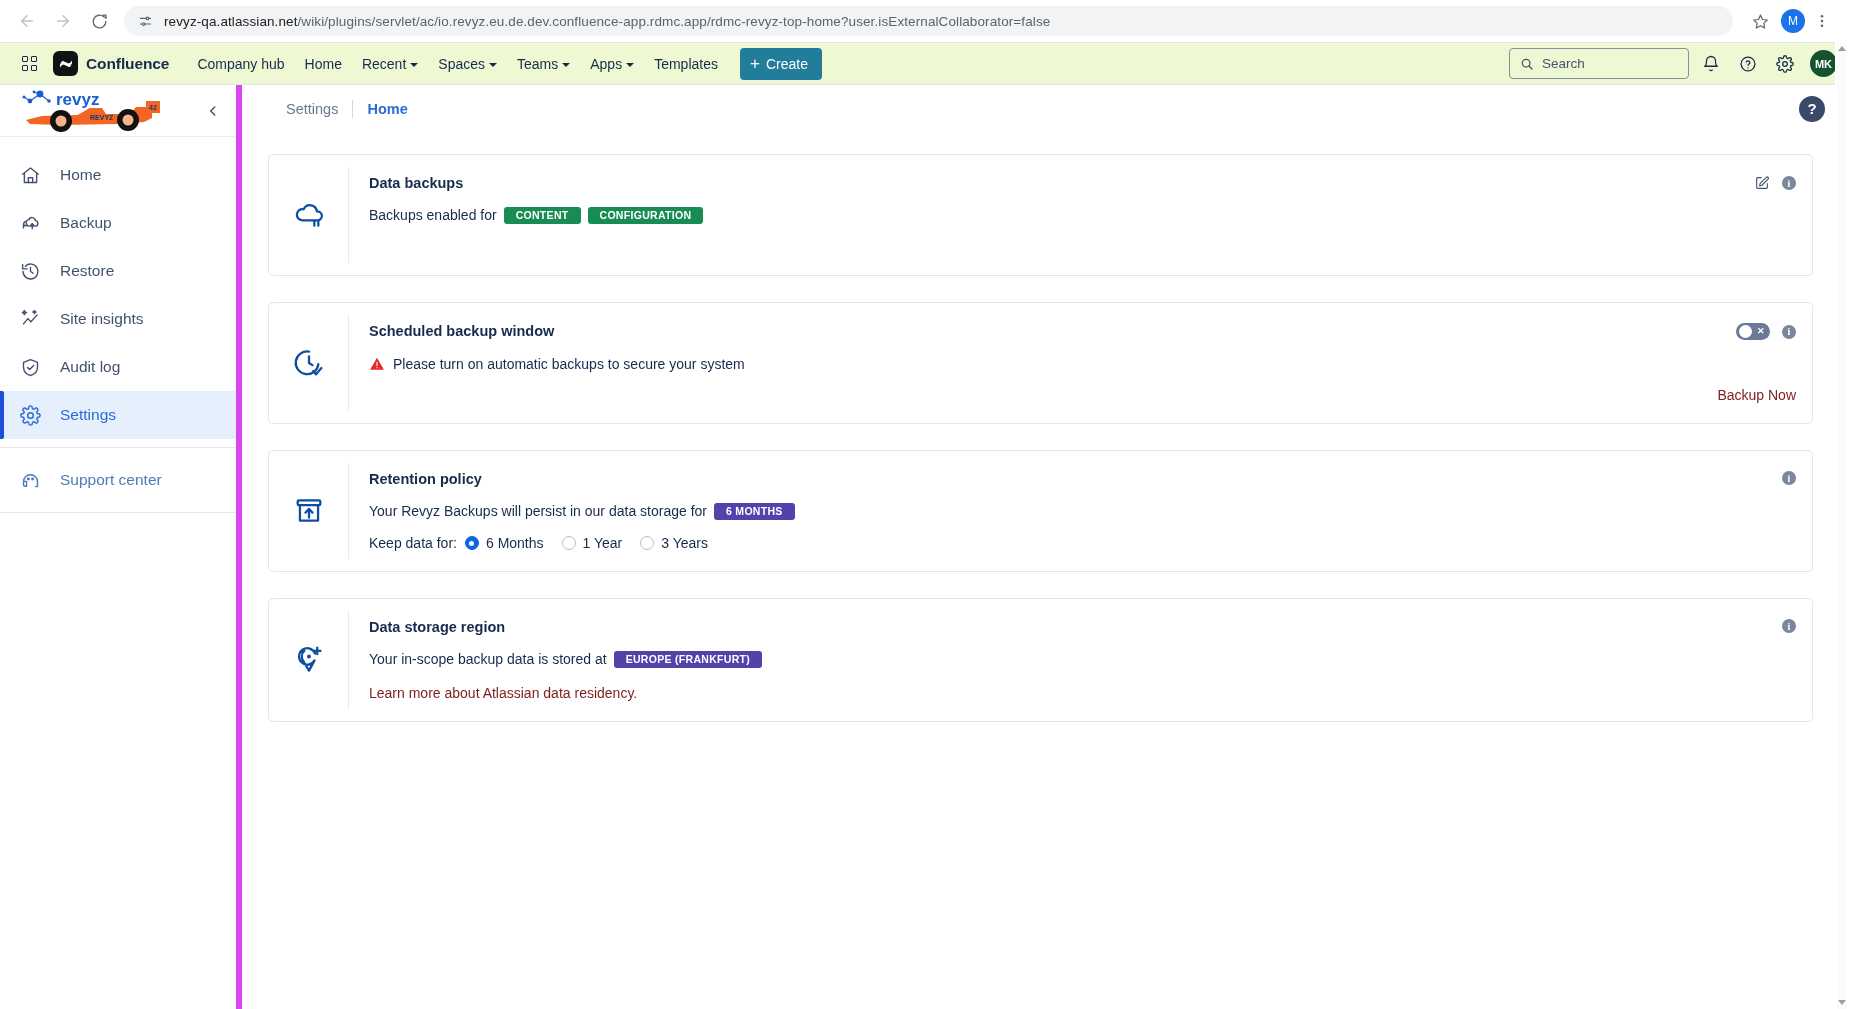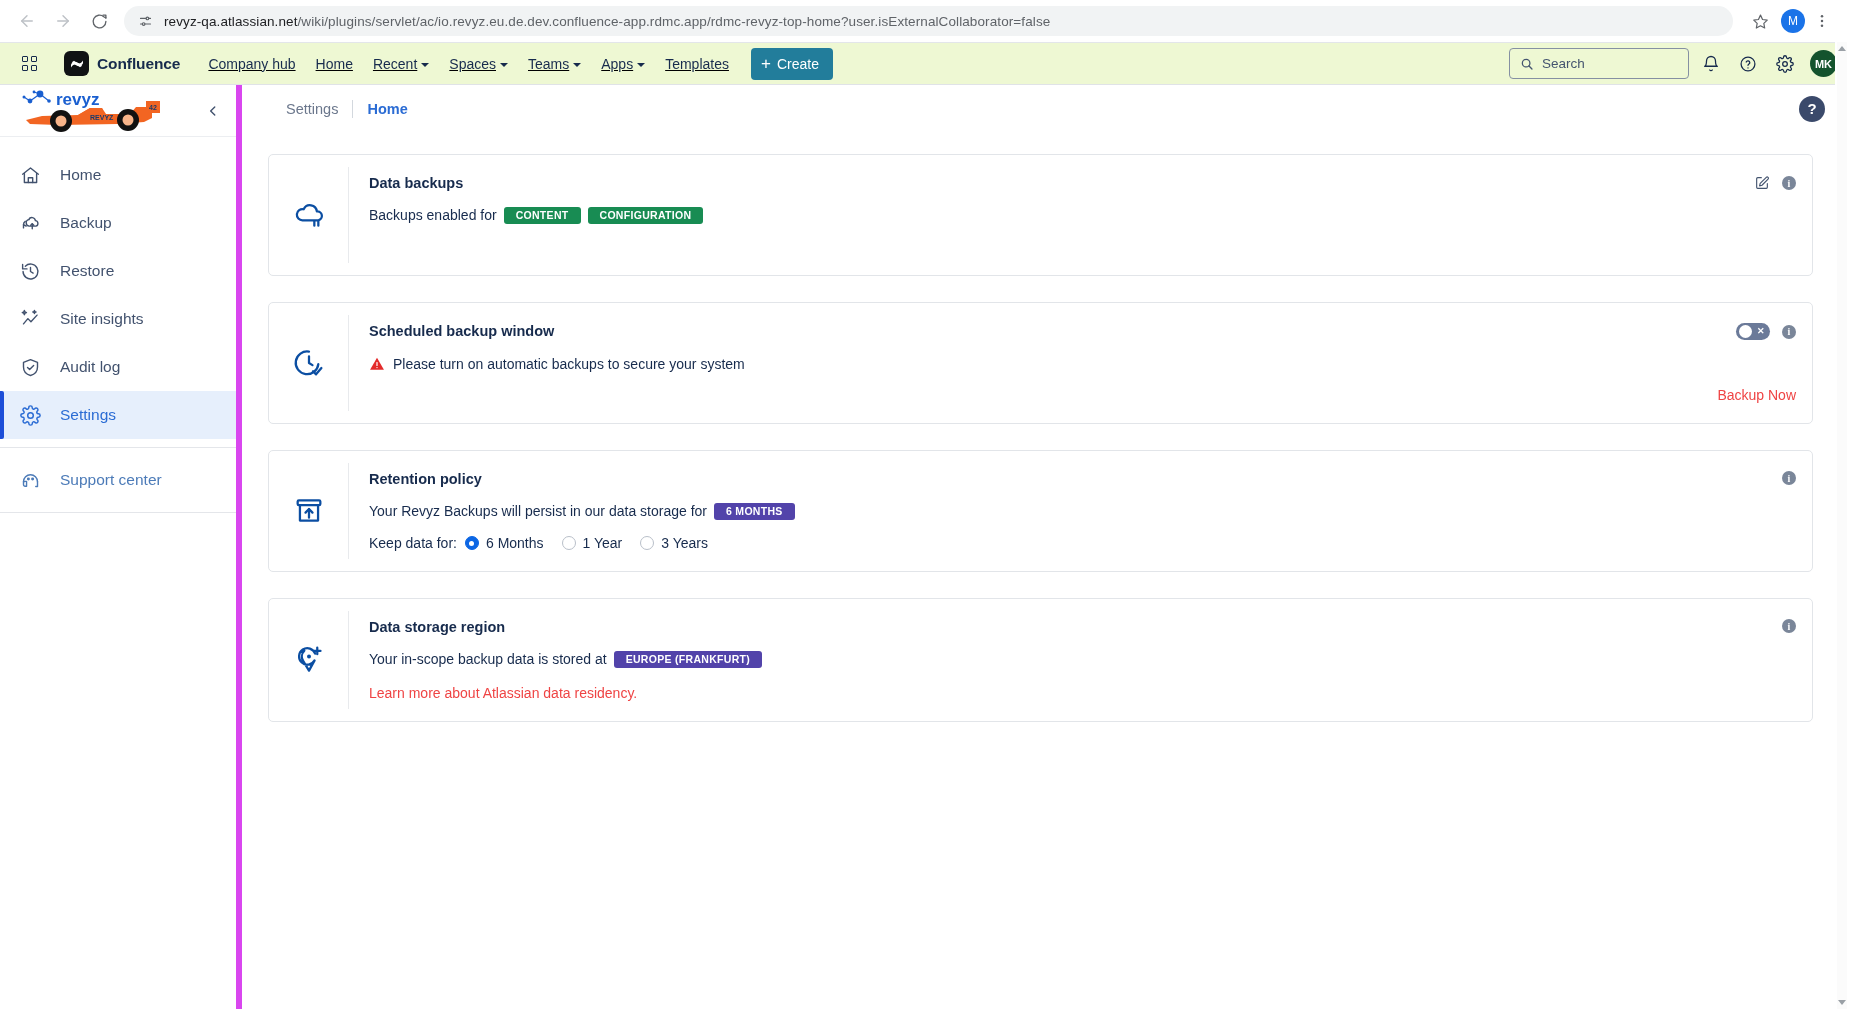--- a/index.html
+++ b/index.html
@@ -68,29 +68,29 @@
     align-items: center;
     padding: 0 12px 0 14px;
     gap: 0px;
     position: relative;
   }
   .app-switcher { width: 30px; height: 30px; display:flex; align-items:center; justify-content:center; color:#172b4d; }
   .app-switcher .grid { display:grid; grid-template-columns: repeat(2, 6px); grid-template-rows: repeat(2, 6px); gap:3px; }
   .app-switcher .grid i { display:block; width:6px; height:6px; border: 1.6px solid #172b4d; border-radius:1px; }
   .conf-logo {
     display: flex; align-items: center; gap: 8px;
-    margin-left: 20px; margin-right: 18px;
+    margin-left: 9px; margin-right: 18px;
   }
   .conf-mark {
     width: 25px; height: 25px; border-radius: 6px;
     background: #101214;
     display:flex; align-items:center; justify-content:center;
   }
   .conf-name { font-size: 15.5px; font-weight: 700; color: #172b4d; letter-spacing: -0.1px; }
-  .nav-items { display: flex; align-items: center; gap: 0; text-decoration: underline; }
+  .nav-items { display: flex; align-items: center; gap: 0; }
   .nav-item {
     font-size: 14px; color: #172b4d;
     padding: 7px 10px; border-radius: 4px;
     display: flex; align-items: center; gap: 4px;
     white-space: nowrap;
   }
   .caret { width: 0; height: 0; border-left: 4px solid transparent; border-right: 4px solid transparent; border-top: 4.5px solid #172b4d; margin-top: 2px; }
   .create-btn {
     margin-left: 12px;
     background: #227d9b;
@@ -237,21 +237,21 @@
     height: 17px; padding: 0 12px;
     border-radius: 3px;
     font-size: 10.5px; font-weight: 700; letter-spacing: .3px;
     color: #ffffff; text-transform: uppercase;
   }
   .loz-green { background: #188c53; }
   .loz-purple { background: #5243aa; }
   .warn-line { display: flex; align-items: center; gap: 8px; margin-top: 16px; font-size: 14px; color: #172b4d; }
   .warn-tri { flex: 0 0 auto; }
   .link-right { margin-top: 14px; text-align: right; }
-  .link { color: #ef4444; font-size: 14px; }
+  .link { color: #7f1d1d; font-size: 14px; }
   .radio-row { margin-top: 14px; display: flex; align-items: center; gap: 8px; font-size: 14px; color: #172b4d; }
   .radio-opt { display: flex; align-items: center; gap: 7px; margin-right: 10px; }
   .radio {
     width: 14px; height: 14px; border-radius: 50%;
     border: 1.6px solid #b9bfc9; background: #fff;
     display: flex; align-items: center; justify-content: center;
     flex: 0 0 14px;
   }
   .radio.checked { border-color: #0c66e4; background: #0c66e4; }
   .radio.checked i { width: 5px; height: 5px; border-radius: 50%; background: #fff; display: block; }

